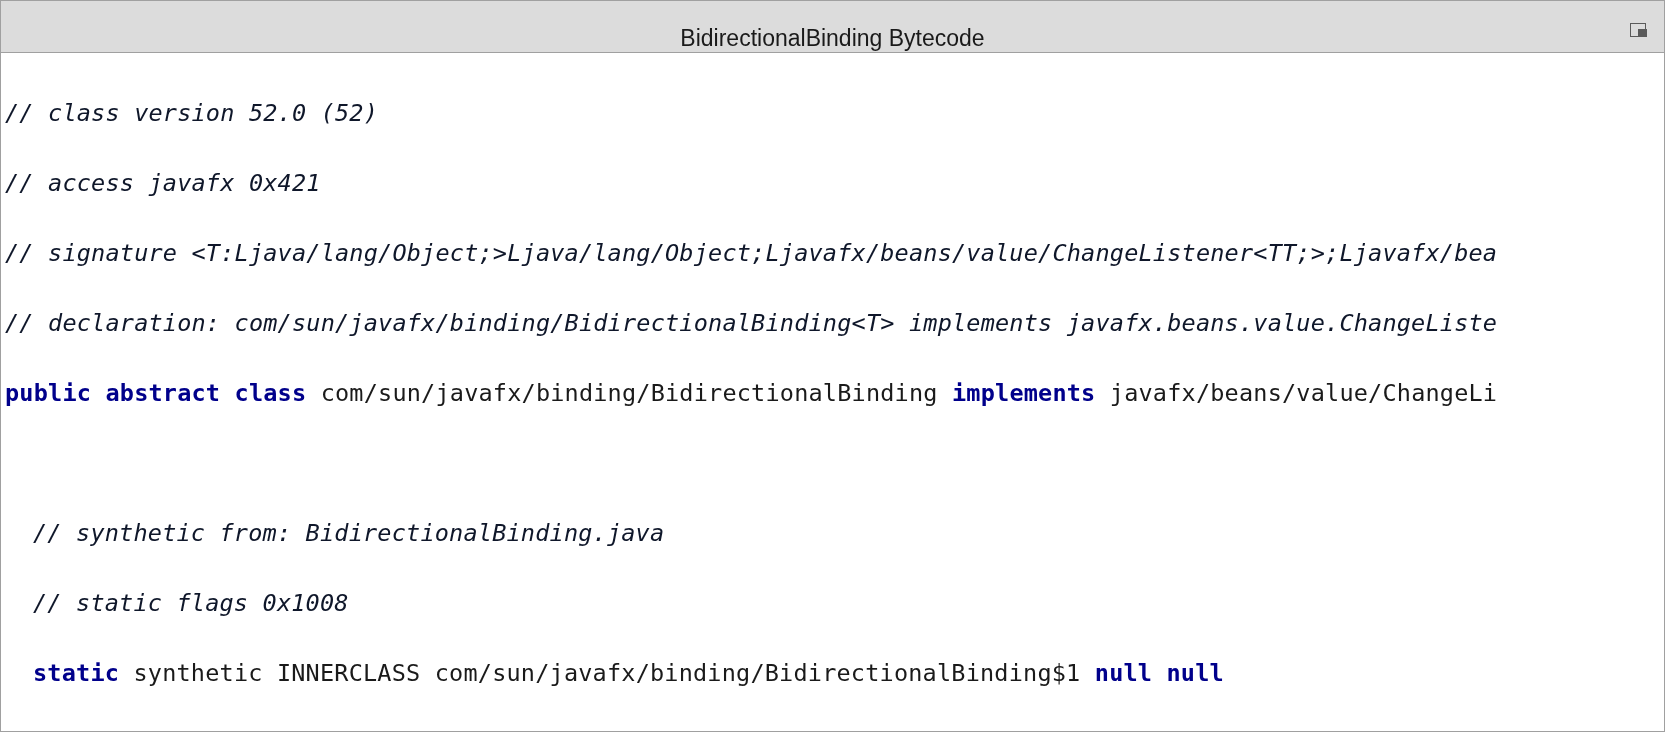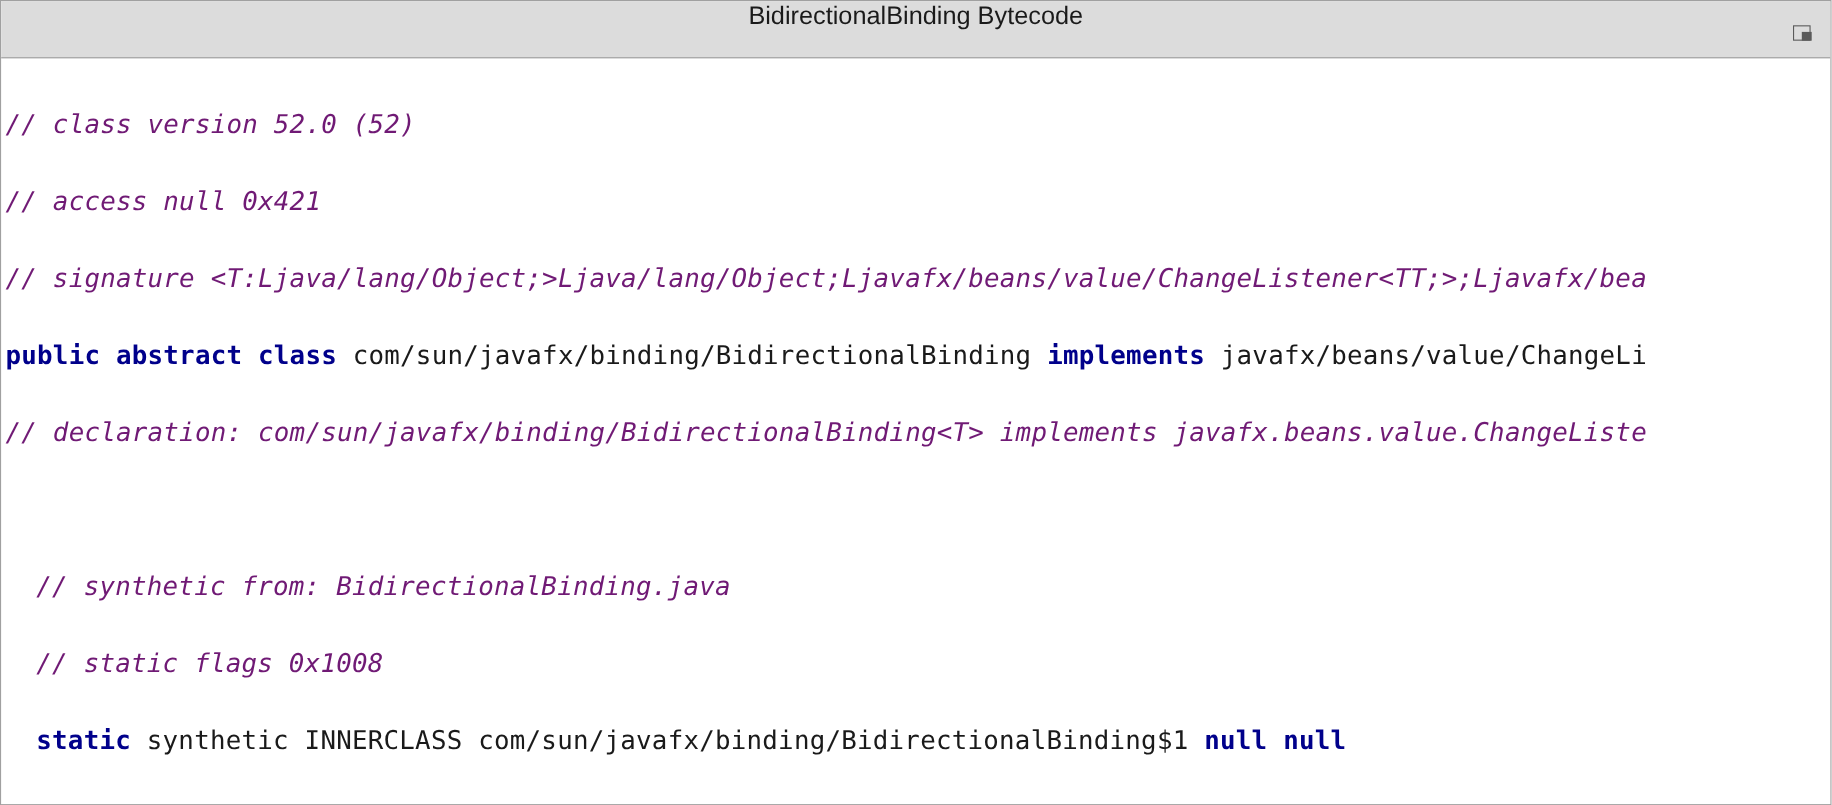--- a/index.html
+++ b/index.html
@@ -13,21 +13,21 @@
       width: 1665px;
       height: 732px;
       overflow: hidden;
       border: 1px solid #a0a0a0;
     }
     .header {
       background: #dcdcdc;
       border-bottom: 1px solid #a0a0a0;
       height: 52px;
       display: flex;
-      align-items: flex-start;
+      align-items: flex-end;
       justify-content: center;
       position: relative;
     }
     .header-title {
       font-family: -apple-system, BlinkMacSystemFont, 'Segoe UI', sans-serif;
       font-size: 23px;
       color: #1a1a1a;
       font-weight: 400;
     }
     .window-icon {
@@ -58,21 +58,21 @@
     }
     .code-area {
       padding: 8px 0 0 4px;
       font-size: 23.5px;
       line-height: 35px;
       white-space: pre;
       overflow: hidden;
       letter-spacing: 0.2px;
     }
     .comment {
-      color: #701a75;
+      color: #0f172a;
       font-style: italic;
     }
     .keyword {
       color: #00008b;
       font-weight: bold;
     }
     .text {
       color: #1a1a1a;
     }
     .line {
@@ -87,24 +87,24 @@
 
 <div class="header">
   <span class="header-title">BidirectionalBinding Bytecode</span>
   <div class="window-icon">
     <div class="window-icon-inner"></div>
   </div>
 </div>
 
 <div class="code-area">
 <span class="line"><span class="comment">// class version 52.0 (52)</span></span>
-<span class="line"><span class="comment">// access null 0x421</span></span>
+<span class="line"><span class="comment">// access javafx 0x421</span></span>
 <span class="line"><span class="comment">// signature &lt;T:Ljava/lang/Object;&gt;Ljava/lang/Object;Ljavafx/beans/value/ChangeListener&lt;TT;&gt;;Ljavafx/bea</span></span>
+<span class="line"><span class="comment">// declaration: com/sun/javafx/binding/BidirectionalBinding&lt;T&gt; implements javafx.beans.value.ChangeListe</span></span>
 <span class="line"><span class="keyword">public abstract class</span><span class="text"> com/sun/javafx/binding/BidirectionalBinding </span><span class="keyword">implements</span><span class="text"> javafx/beans/value/ChangeLi</span></span>
-<span class="line"><span class="comment">// declaration: com/sun/javafx/binding/BidirectionalBinding&lt;T&gt; implements javafx.beans.value.ChangeListe</span></span>
 <span class="line"> </span>
 <span class="line indent"><span class="comment">// synthetic from: BidirectionalBinding.java</span></span>
 <span class="line indent"><span class="comment">// static flags 0x1008</span></span>
 <span class="line indent"><span class="keyword">static</span><span class="text"> synthetic INNERCLASS com/sun/javafx/binding/BidirectionalBinding$1 </span><span class="keyword">null null</span></span>
 <span class="line indent"><span class="comment">// access flags 0xA</span></span>
 
 
 
 
 

